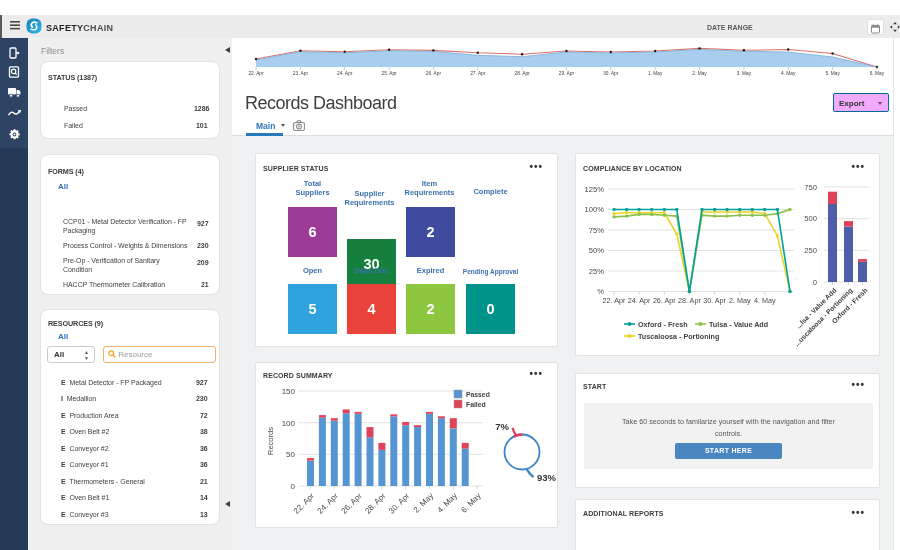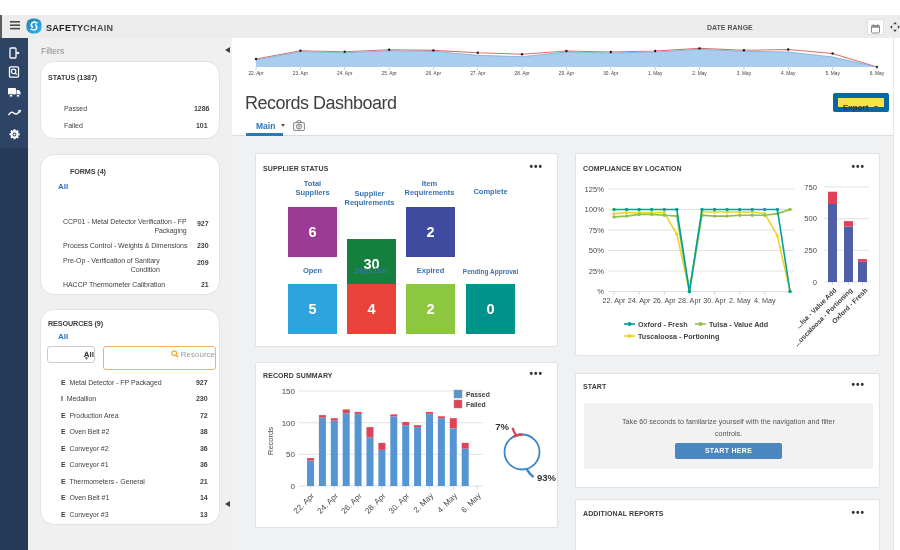--- a/index.html
+++ b/index.html
@@ -18,31 +18,31 @@
 #datebox { left:758px; top:17px; white-space:nowrap; width:105px; height:19px; background:#fff; font-size:7.2px; color:#555; text-align:center; line-height:19px; }
 #datebox .bl { color:#2e6da4; font-weight:bold; }
 #calbtn { left:867px; top:19px; width:17px; height:16px; background:#fdfdfd; border:1px solid #e0e0e0; border-radius:2px; text-align:center;}
 #moveicon { left:890px; top:22px; }
 
 #rail-top { left:0; top:38px; width:28px; height:110px; background:#2d4464; }
 #rail-bot { left:0; top:148px; width:28px; height:402px; background:#253a57; }
 .railicon { position:absolute; left:8px; }
 
 #sidebar { left:28px; top:38px; width:204px; height:512px; background:#f0f0f0; }
-.scard { position:absolute; left:40px; width:180px; background:#fff; border:1px solid #e2e2e2; border-radius:14px;text-align:right; }
+.scard { position:absolute; left:40px; width:180px; background:#fff; border:1px solid #e2e2e2; border-radius:8px; }
 .shead { font-size:7.2px; letter-spacing:-0.1px; font-weight:bold; color:#3b3b3b; }
 .alllink { font-size:8px; font-weight:bold; color:#2e75b5; }
 .srow { position:absolute; font-size:7px; letter-spacing:-0.05px; color:#3f3f3f; white-space:nowrap; }
 #filters-lbl { left:41px; top:46px; font-size:8.5px; color:#8a8a8a; }
 .collarrow { width:0; height:0; border-top:3.5px solid transparent; border-bottom:3.5px solid transparent; border-right:5px solid #3f3f3f; }
 .sinput { position:absolute; border:1px solid #efaf6e; border-radius:3px; background:#fff; color:#9a9a9a; font-size:8px; }
 #graybg { left:232px; top:136px; width:668px; height:414px; background:#f0f1f2; }
 #scrollstrip { left:893px; top:38px; width:7px; height:512px; background:#fff; border-left:1px solid #e6e6e6; }
 #rdtitle { left:245px; top:93px; font-size:18px; letter-spacing:-0.5px; color:#3f3f3f; }
-#exportbtn { left:833px; top:93px; width:56px; height:19px; background:#fde047; border:5px solid #0369a1; border-radius:2px; font-size:8px; font-weight:bold; color:#333; }
+#exportbtn { left:833px; top:93px; width:56px; height:19px; background:#f0abfc; border:1px solid #0369a1; border-radius:2px; font-size:8px; font-weight:bold; color:#333; }
 #exportbtn .txt { position:absolute; left:5px; top:5px; }
 #exportbtn .car { position:absolute; right:6px; top:8px; width:0;height:0;border-left:2.5px solid transparent;border-right:2.5px solid transparent;border-top:3px solid #555;}
 #maintab { left:256px; top:121px; font-size:8.5px; font-weight:bold; color:#2e75b5; }
 #maintab .car { display:inline-block; width:0;height:0;border-left:2.5px solid transparent;border-right:2.5px solid transparent;border-top:3px solid #555; margin-left:3px; vertical-align:2px;}
 #tabline { left:232px; top:135px; width:661px; height:1px; background:#dcdcdc; }
 #tabul { left:246px; top:133px; width:37px; height:3px; background:#2779bd; }
 
 .card { position:absolute; background:#fff; border:1px solid #e2e2e2; border-radius:2px; }
 .chead { position:absolute; font-size:7px; font-weight:bold; color:#3b3b3b; letter-spacing:0.1px; }
 .dots { position:absolute; font-weight:bold; color:#333; font-size:10px; letter-spacing:1px; }
@@ -122,37 +122,37 @@
 
   <div class="scard" style="top:61px; height:78px;">
     <div class="shead" style="position:absolute; left:7px; top:11px;">STATUS (1387)</div>
     <div class="srow" style="left:23px; top:43px;">Passed</div>
       <b class="v srow" style="left:153px; top:43px; font-weight:bold;">1286</b>
     <div class="srow" style="left:23px; top:60px;">Failed</div>
       <b class="v srow" style="left:155px; top:60px; font-weight:bold;">101</b>
   </div>
 
   <div class="scard" style="top:154px; height:141px;">
-    <div class="shead" style="position:absolute; left:7px; top:12px;margin-left:22px;">FORMS (4)</div>
+    <div class="shead" style="position:absolute; left:7px; top:12px;">FORMS (4)</div>
     <div class="alllink" style="position:absolute; left:17px; top:27px;">All</div>
     <div class="srow" style="left:22px; top:62px; white-space:nowrap; line-height:1.3;">CCP01 - Metal Detector Verification - FP<br>Packaging</div>
       <b class="v srow" style="left:156px; top:65px;">927</b>
     <div class="srow" style="left:22px; top:87px; white-space:nowrap;">Process Control - Weights &amp; Dimensions</div>
       <b class="v srow" style="left:156px; top:87px;">230</b>
     <div class="srow" style="left:22px; top:101px; white-space:nowrap; line-height:1.3;">Pre-Op - Verification of Sanitary<br>Condition</div>
       <b class="v srow" style="left:156px; top:104px;">209</b>
     <div class="srow" style="left:22px; top:126px; white-space:nowrap;">HACCP Thermometer Calibration</div>
       <b class="v srow" style="left:160px; top:126px;">21</b>
   </div>
 
   <div class="scard" style="top:309px; height:216px;">
     <div class="shead" style="position:absolute; left:7px; top:9px;">RESOURCES (9)</div>
     <div class="alllink" style="position:absolute; left:17px; top:22px;">All</div>
     <div style="position:absolute; left:6px; top:36px; width:48px; height:17px; border:1px solid #ccc; border-radius:3px; background:#fff; font-size:8px; font-weight:bold; color:#333; line-height:16px; padding-left:6px;">All<span style="position:absolute; right:5px; top:2px; color:#555; font-size:5px; line-height:6px;">▲<br>▼</span></div>
-    <div class="sinput" style="left:62px; top:36px; width:113px; height:24px; line-height:16px;"><span style="margin-left:4px;"><svg width="8" height="8" viewBox="0 0 8 8" style="vertical-align:-1px;">
+    <div class="sinput" style="left:62px; top:36px; width:113px; height:17px; line-height:16px;"><span style="margin-left:4px;"><svg width="8" height="8" viewBox="0 0 8 8" style="vertical-align:-1px;">
             <circle cx="3.2" cy="3.2" r="2.4" fill="none" stroke="#f5a623" stroke-width="1.3"></circle>
             <line x1="5" y1="5" x2="7.3" y2="7.3" stroke="#f5a623" stroke-width="1.4"></line>
           </svg></span> Resource</div>
     <div class="srow" style="left:20px; top:69px;"><b>E</b>&nbsp; Metal Detector - FP Packaged</div>
       <b class="v srow" style="left:155px; top:69px;">927</b>
     <div class="srow" style="left:20px; top:85px;"><b>I</b>&nbsp; Medallion</div>
       <b class="v srow" style="left:155px; top:85px;">230</b>
     <div class="srow" style="left:20px; top:102px;"><b>E</b>&nbsp; Production Area</div>
       <b class="v srow" style="left:159px; top:102px;">72</b>
     <div class="srow" style="left:20px; top:118px;"><b>E</b>&nbsp; Oven Belt #2</div>

